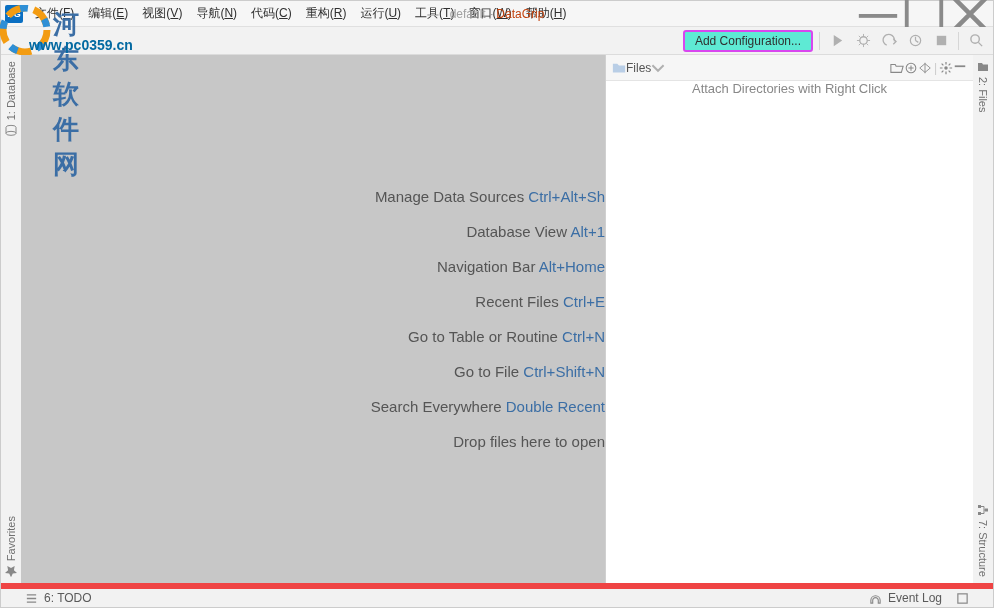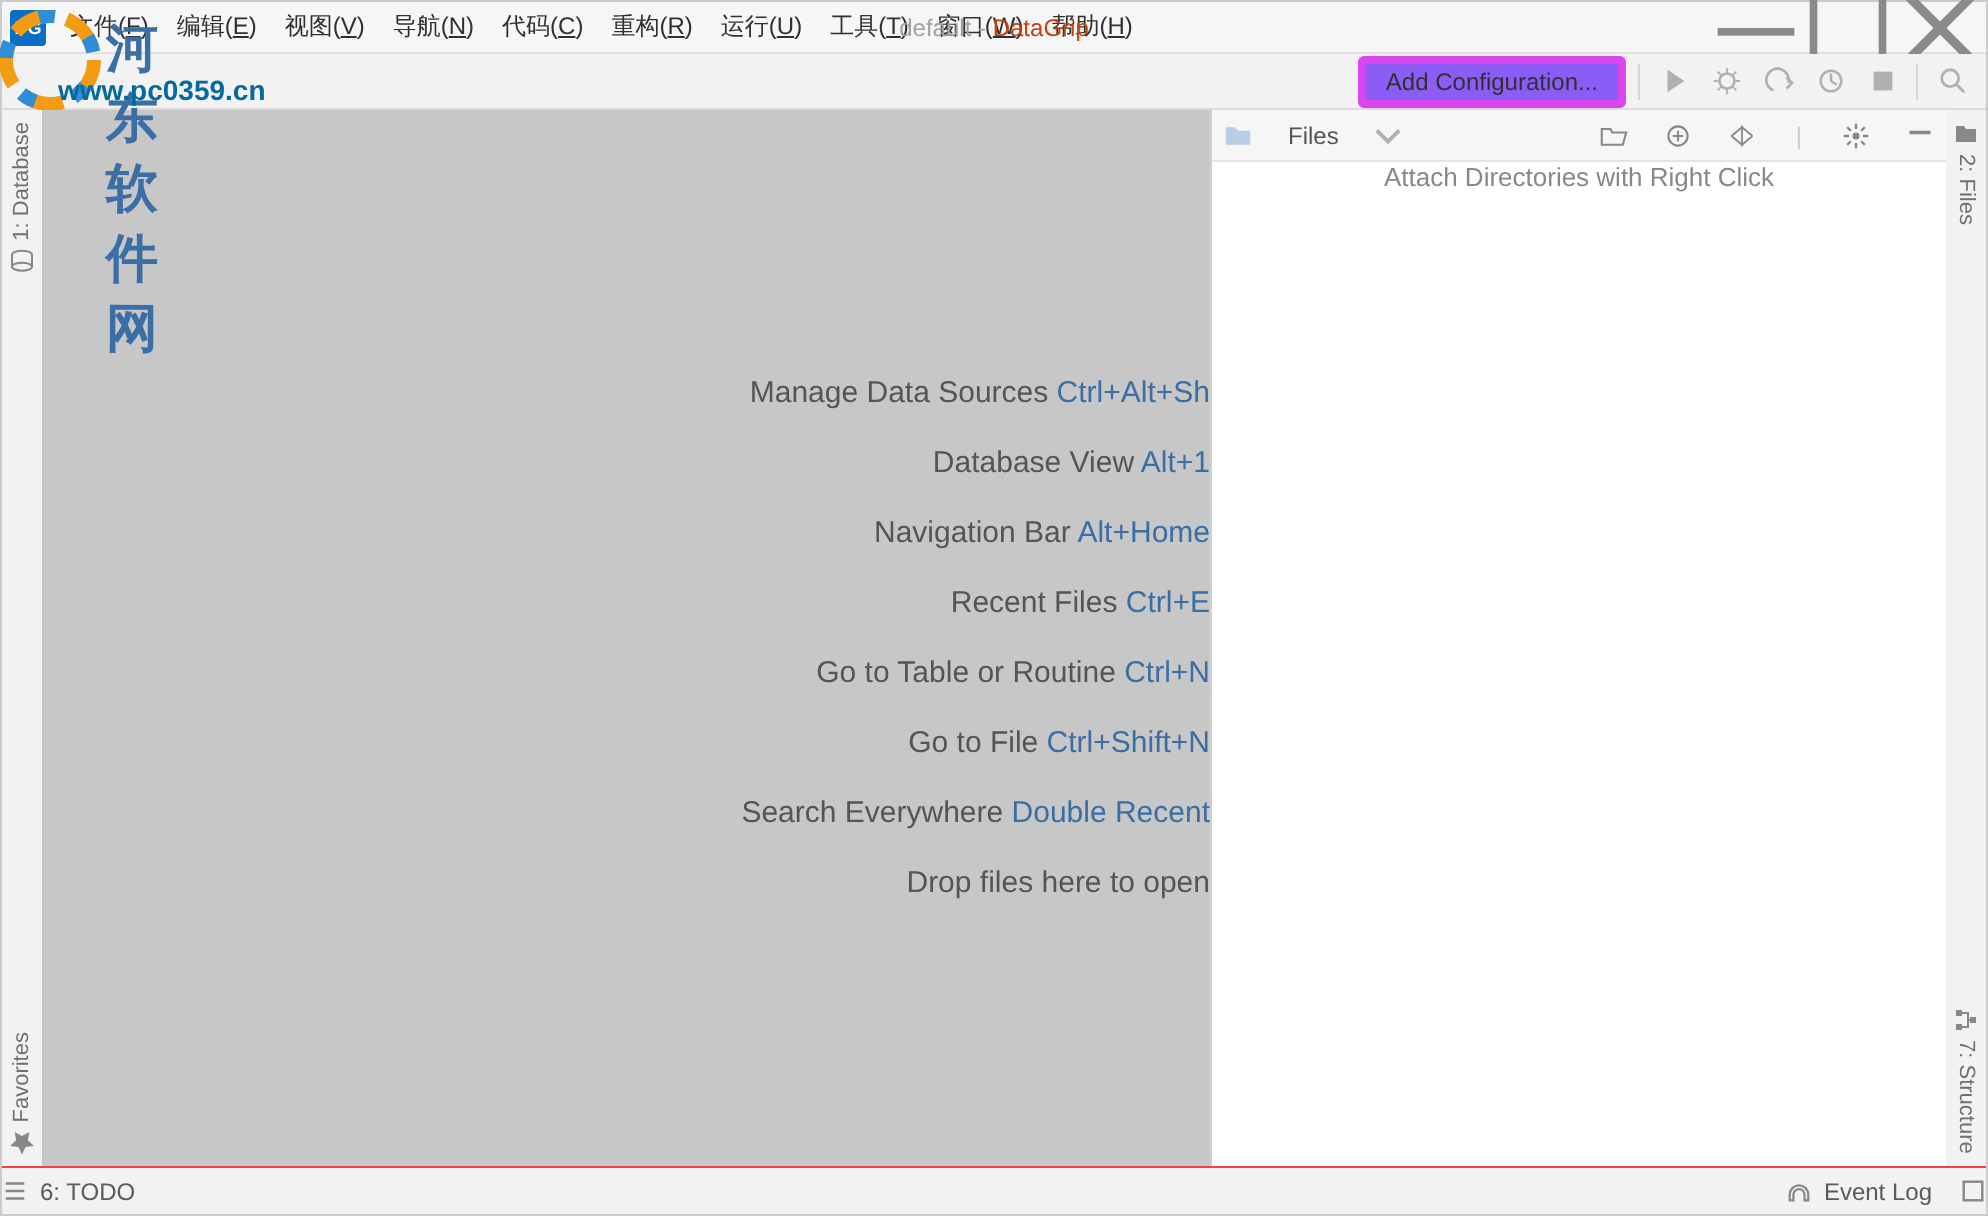--- a/index.html
+++ b/index.html
@@ -14,47 +14,47 @@
 .menu-item { padding: 3px 6px; font-size: 12px; color: #303030; cursor: default; }
 .menu-item u { text-decoration: underline; }
 .title-text { position: absolute; left: 50%; transform: translateX(-50%); color: #a0a0a0; font-size: 12px; white-space: nowrap; }
 .title-text .strong { color: #c2410c; }
 .win-controls { margin-left: auto; display: flex; }
 .win-btn { width: 46px; height: 26px; display: flex; align-items: center; justify-content: center; color: #8a8a8a; font-size: 13px; }
 
 
 .toolbar { height: 28px; display: flex; align-items: center; background: #f2f2f2; border-bottom: 1px solid #dcdcdc; padding: 0 6px; gap: 4px; }
 .tb-spacer { flex: 1; }
-.tb-btn-text { background: #8b5cf6; border: 4px solid #d946ef; border-radius: 3px; padding: 2px 10px; font-size: 12px; color: #303030; cursor: pointer; text-align: right; }
+.tb-btn-text { background: #5eead4; border: 2px solid #d946ef; border-radius: 3px; padding: 2px 10px; font-size: 12px; color: #303030; cursor: pointer; text-align: right; }
 .tb-icon { width: 22px; height: 22px; display: flex; align-items: center; justify-content: center; color: #b0b0b0; }
 .tb-icon svg { width: 15px; height: 15px; }
 .tb-sep { width: 1px; height: 18px; background: #d6d6d6; margin: 0 2px; }
 
 
 .body { flex: 1; display: flex; min-height: 0; background: #f2f2f2; }
 
 .left-gutter, .right-gutter { width: 20px; background: #f2f2f2; display: flex; flex-direction: column; align-items: center; font-size: 11px; color: #707070; }
 .gutter-tab { writing-mode: vertical-rl; transform: rotate(180deg); padding: 6px 2px; display: flex; align-items: center; gap: 4px; cursor: default; }
 .right-gutter .gutter-tab { transform: none; }
 .gutter-spacer { flex: 1; }
 .gutter-icon { width: 12px; height: 12px; display: inline-block; }
 
 .editor-area { flex: 1; background: #c7c7c7; display: flex; flex-direction: column; justify-content: center; padding-left: 320px; font-size: 15px; color: #555; overflow: hidden; width: 0; align-items: flex-end; }
 .hint-row { margin: 9px 0; white-space: nowrap; }
 .hint-row .shortcut { color: #3b6ea5; }
 
 .side-panel { width: 368px; background: #fff; border-left: 1px solid #d0d0d0; display: flex; flex-direction: column; }
-.panel-header { height: 26px; display: flex; align-items: center; padding: 0 6px; border-bottom: 1px solid #e4e4e4; background: #f6f6f6; gap: 18px; font-size: 12px; color: #555; }
+.panel-header { height: 26px; display: flex; align-items: center; padding: 0 6px; border-bottom: 1px solid #e4e4e4; background: #f6f6f6; gap: 0; font-size: 12px; color: #555; }
 .panel-header .ph-icon { color: #9a9a9a; display: flex; align-items: center; }
 .panel-header .ph-icon svg { width: 14px; height: 14px; }
 .panel-header .ph-spacer { flex: 1; }
 .panel-body { flex: 1; display: flex; align-items: flex-start; justify-content: center; color: #888; font-size: 13px; }
 
 
-.statusbar { height: 24px; display: flex; align-items: center; background: #f2f2f2; border-top: 1px solid #ef4444; padding: 0 0; font-size: 12px; color: #5a5a5a; gap: 6px; }
+.statusbar { height: 24px; display: flex; align-items: center; background: #f2f2f2; border-top: 6px solid #ef4444; padding: 0 24px; font-size: 12px; color: #5a5a5a; gap: 6px; }
 .sb-icon { display: flex; align-items: center; color: #888; }
 .sb-icon svg { width: 13px; height: 13px; }
 .sb-spacer { flex: 1; }
 
 
 .watermark { position: absolute; left: 0; top: 0; pointer-events: none; font-weight: bold; }
 .wm-logo { position: absolute; left: -4px; top: 4px; width: 60px; height: 50px; }
 .wm-text1 { position: absolute; left: 52px; top: 6px; font-size: 26px; color: #3b6ea5; letter-spacing: 2px; font-family: "SimHei","Microsoft YaHei"; }
 .wm-text2 { position: absolute; left: 28px; top: 36px; font-size: 14px; color: #0369a1; font-weight: bold; }
 

